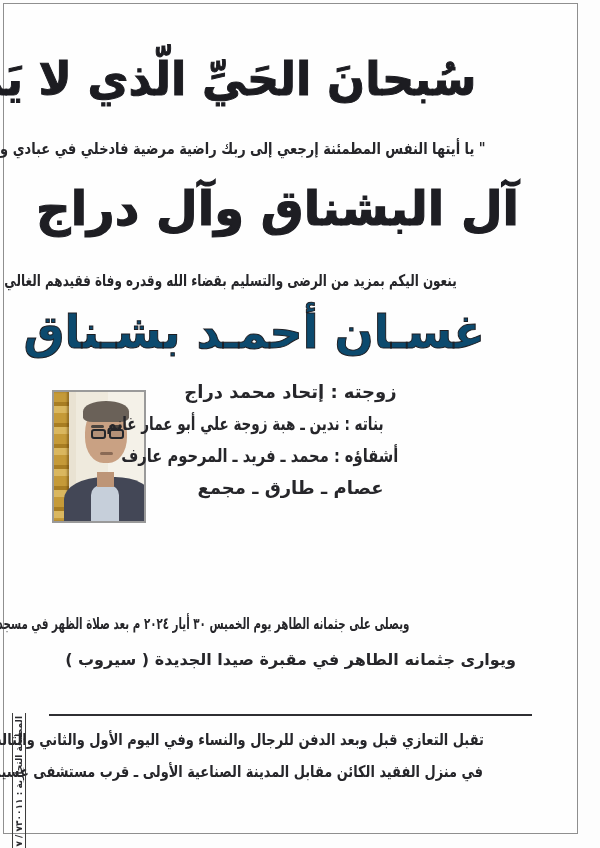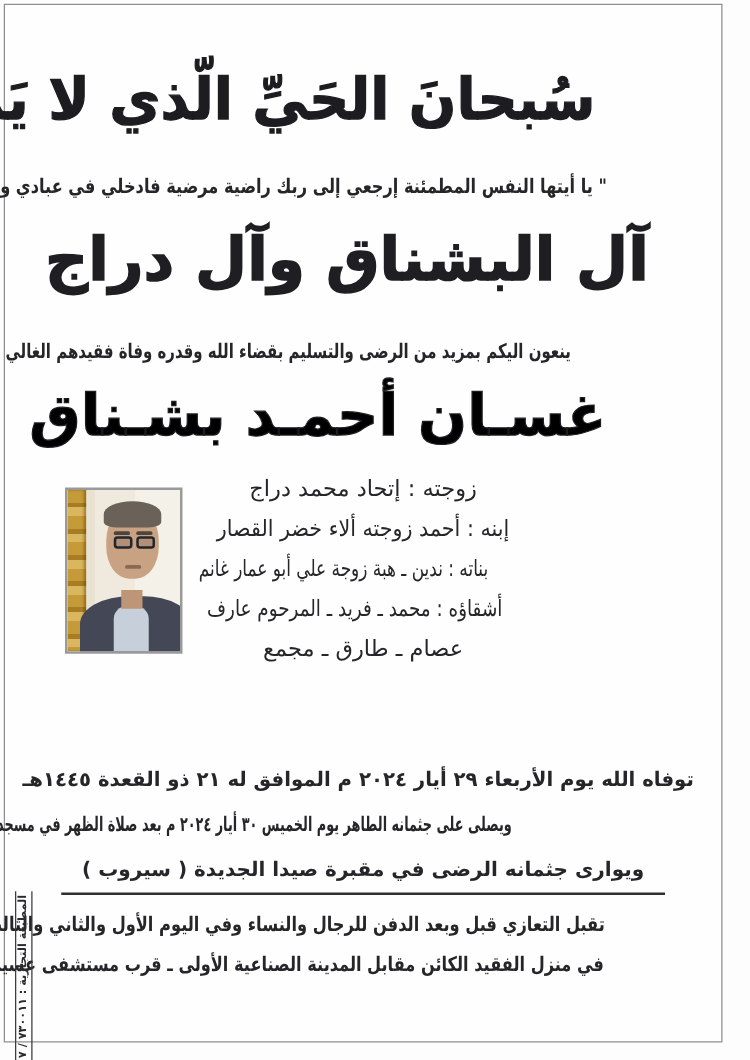--- a/index.html
+++ b/index.html
@@ -26,26 +26,26 @@
   }
   .verse { top: 132px; height: 26px; line-height: 26px; font-size: 16px; font-weight: bold; padding: 0 24px; }
   .families-title {
     top: 162px; height: 84px; line-height: 84px;
     font-size: 48px; font-weight: bold; color: #1e1e23;
     padding: 0 58px; -webkit-text-stroke: 1.2px #1e1e23;
   }
   .announce { top: 264px; height: 26px; line-height: 26px; font-size: 16px; font-weight: bold; padding: 0 24px; }
   .deceased-name {
     top: 290px; height: 76px; line-height: 76px;
-    font-size: 46px; font-weight: bold; color: #000000;
+    font-size: 46px; font-weight: bold; color: #0c4a6e;
     padding: 0 92px; -webkit-text-stroke: 1px #1e1e23;
   }
 
   .family-list { position: absolute; top: 372px; left: 148px; right: 148px; }
-  .family-row { height: 32px; line-height: 32px; font-size: 18px; font-weight: normal; text-align: center; direction: rtl; }
+  .family-row { height: 32px; line-height: 32px; font-size: 18px; font-weight: bold; text-align: center; direction: rtl; }
 
   .funeral-list { position: absolute; top: 602px; left: 18px; right: 18px; }
   .funeral-row { height: 36px; line-height: 36px; font-size: 16px; font-weight: bold; text-align: center; direction: rtl; }
 
   .separator { position: absolute; top: 710px; left: 45px; right: 45px; height: 0; border-top: 2px solid #2f2f33; }
 
   .condolence-list { position: absolute; top: 720px; left: 34px; right: 34px; }
   .condolence-row { height: 32px; line-height: 32px; font-size: 16px; font-weight: bold; text-align: center; direction: rtl; }
 
   
@@ -133,30 +133,28 @@
     <div class="brow right"></div>
     <div class="glasses">
       <div class="lens"></div>
       <div class="lens"></div>
     </div>
     <div class="mouth"></div>
   </div>
 
   <div class="family-list">
     <div class="family-row"><span class="fit">زوجته : إتحاد محمد دراج</span></div>
-    <div class="family-row"><span class="fit" style="transform: scaleX(0.917788);">إبنه : أحمد زوجته ألاء خضر القصار</span></div>
     <div class="family-row"><span class="fit" style="transform: scaleX(0.752558);">بناته : ندين ـ هبة زوجة علي أبو عمار غانم</span></div>
     <div class="family-row"><span class="fit" style="transform: scaleX(0.815981);">أشقاؤه : محمد ـ فريد ـ المرحوم عارف</span></div>
     <div class="family-row"><span class="fit">عصام ـ طارق ـ مجمع</span></div>
   </div>
 
   <div class="funeral-list">
-    <div class="funeral-row"><span class="fit" style="transform: scaleX(0.985067);">توفاه الله يوم الأربعاء ٢٩ أيار ٢٠٢٤ م  الموافق له ٢١ ذو القعدة  ١٤٤٥هـ</span></div>
     <div class="funeral-row"><span class="fit" style="transform: scaleX(0.642477);">ويصلى على جثمانه الطاهر يوم الخميس ٣٠ أيار ٢٠٢٤ م  بعد صلاة الظهر في مسجد الغفران / مقبرة سيروب</span></div>
-    <div class="funeral-row"><span class="fit">ويوارى جثمانه الرضى في مقبرة صيدا الجديدة ( سيروب )</span></div>
+    <div class="funeral-row"><span class="fit">ويوارى جثمانه الطاهر في مقبرة صيدا الجديدة ( سيروب )</span></div>
   </div>
 
   <div class="separator"></div>
 
   <div class="condolence-list">
     <div class="condolence-row"><span class="fit" style="transform: scaleX(0.81098);">تقبل التعازي  قبل وبعد الدفن للرجال والنساء  وفي اليوم الأول والثاني والثالث :</span></div>
     <div class="condolence-row"><span class="fit" style="transform: scaleX(0.807798);">في منزل الفقيد الكائن مقابل المدينة الصناعية الأولى ـ قرب مستشفى عسيران</span></div>
   </div>
 
   <div class="printer">

